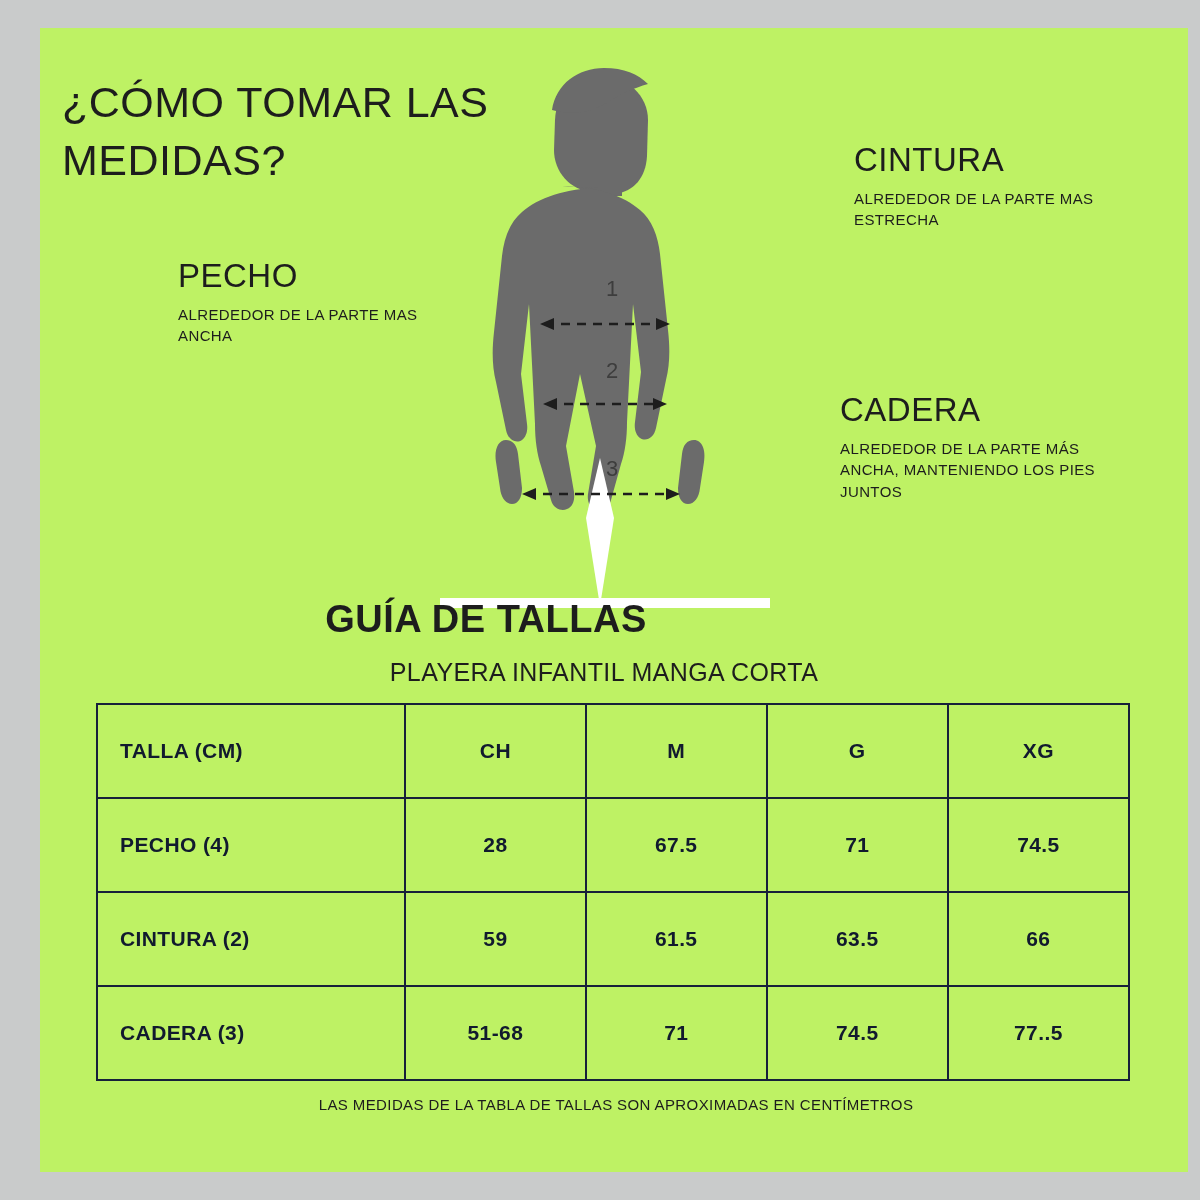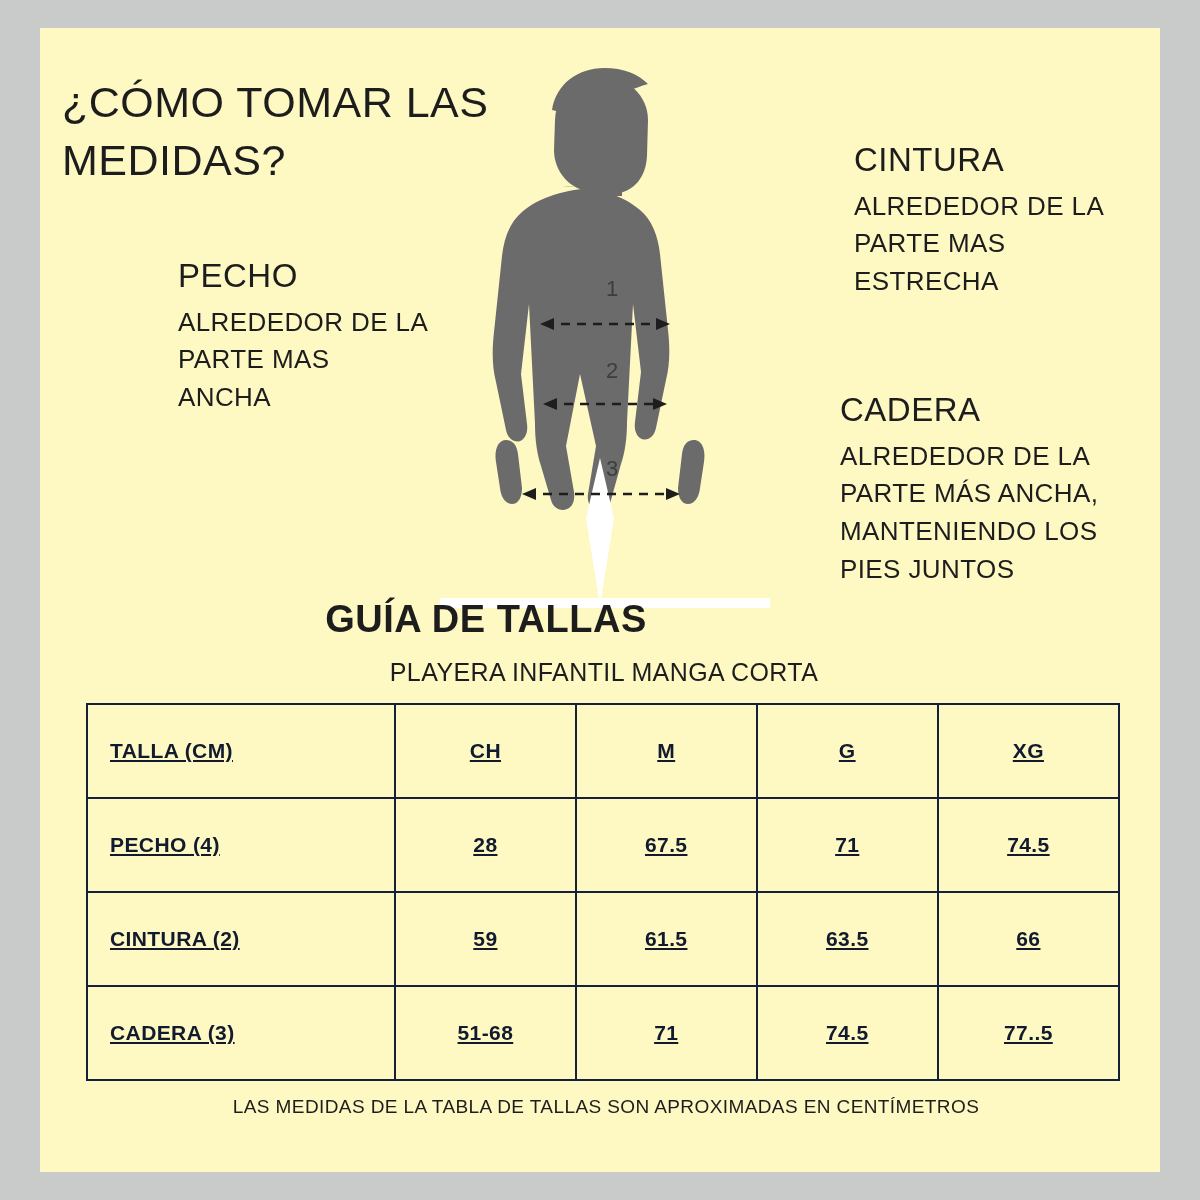--- a/index.html
+++ b/index.html
@@ -12,21 +12,22 @@
     background: #c9cbcb;
     font-family: "Liberation Sans", sans-serif;
     overflow: hidden;
   }
   .page {
     position: absolute;
     left: 40px;
     top: 28px;
     width: 1120px;
     height: 1144px;
-    background: #fef9c3;
+    background: #bef264;
+    padding-left: 28px;
   }
 
   
   .headline {
     position: absolute;
     left: 22px;
     top: 45px;
     width: 430px;
     font-size: 43px;
     line-height: 1.35;
@@ -39,21 +40,21 @@
     position: absolute;
     color: #1d1d1d;
   }
   .block .title {
     font-size: 33px;
     letter-spacing: 0.5px;
     line-height: 1.2;
     margin-bottom: 8px;
   }
   .block .desc {
-    font-size: 26px;
+    font-size: 15px;
     letter-spacing: 0.4px;
     line-height: 1.45;
   }
 
   .blk-pecho   { left: 138px; top: 228px; width: 250px; }
   .blk-cintura { left: 800px; top: 112px; width: 300px; margin-left: 14px; }
   .blk-cadera  { left: 800px; top: 362px; width: 300px; }
 
   
   .figure-wrap {
@@ -105,51 +106,50 @@
     width: 1128px;
     text-align: center;
     font-size: 25px;
     letter-spacing: 0.4px;
     color: #1d1d1d;
   }
 
   
   table.sizes {
     position: absolute;
-    left: 46px;
+    left: 56px;
     top: 675px;
     width: 1034px;
     border-collapse: collapse;
     color: #111a2e;
-    text-decoration: underline;
   }
   table.sizes td, table.sizes th {
     border: 2px solid #17203a;
     height: 90px;
     font-size: 21px;
     font-weight: bold;
     text-align: center;
     letter-spacing: 0.4px;
   }
   table.sizes td.rowhead, table.sizes th.rowhead {
     text-align: left;
     padding-left: 22px;
     width: 290px;
   }
   table.sizes col.c {
     width: 186px;
   }
 
   .footnote {
     position: absolute;
-    left: 6px;
+    left: 16px;
     top: 1068px;
     width: 1120px;
     text-align: center;
-    font-size: 19px;
+    font-size: 15px;
     letter-spacing: 0.4px;
     color: #1d1d1d;
   }
 </style>
 </head>
 <body>
 
 <div class="page">
 
   <div class="headline">¿CÓMO TOMAR LAS MEDIDAS?</div>

